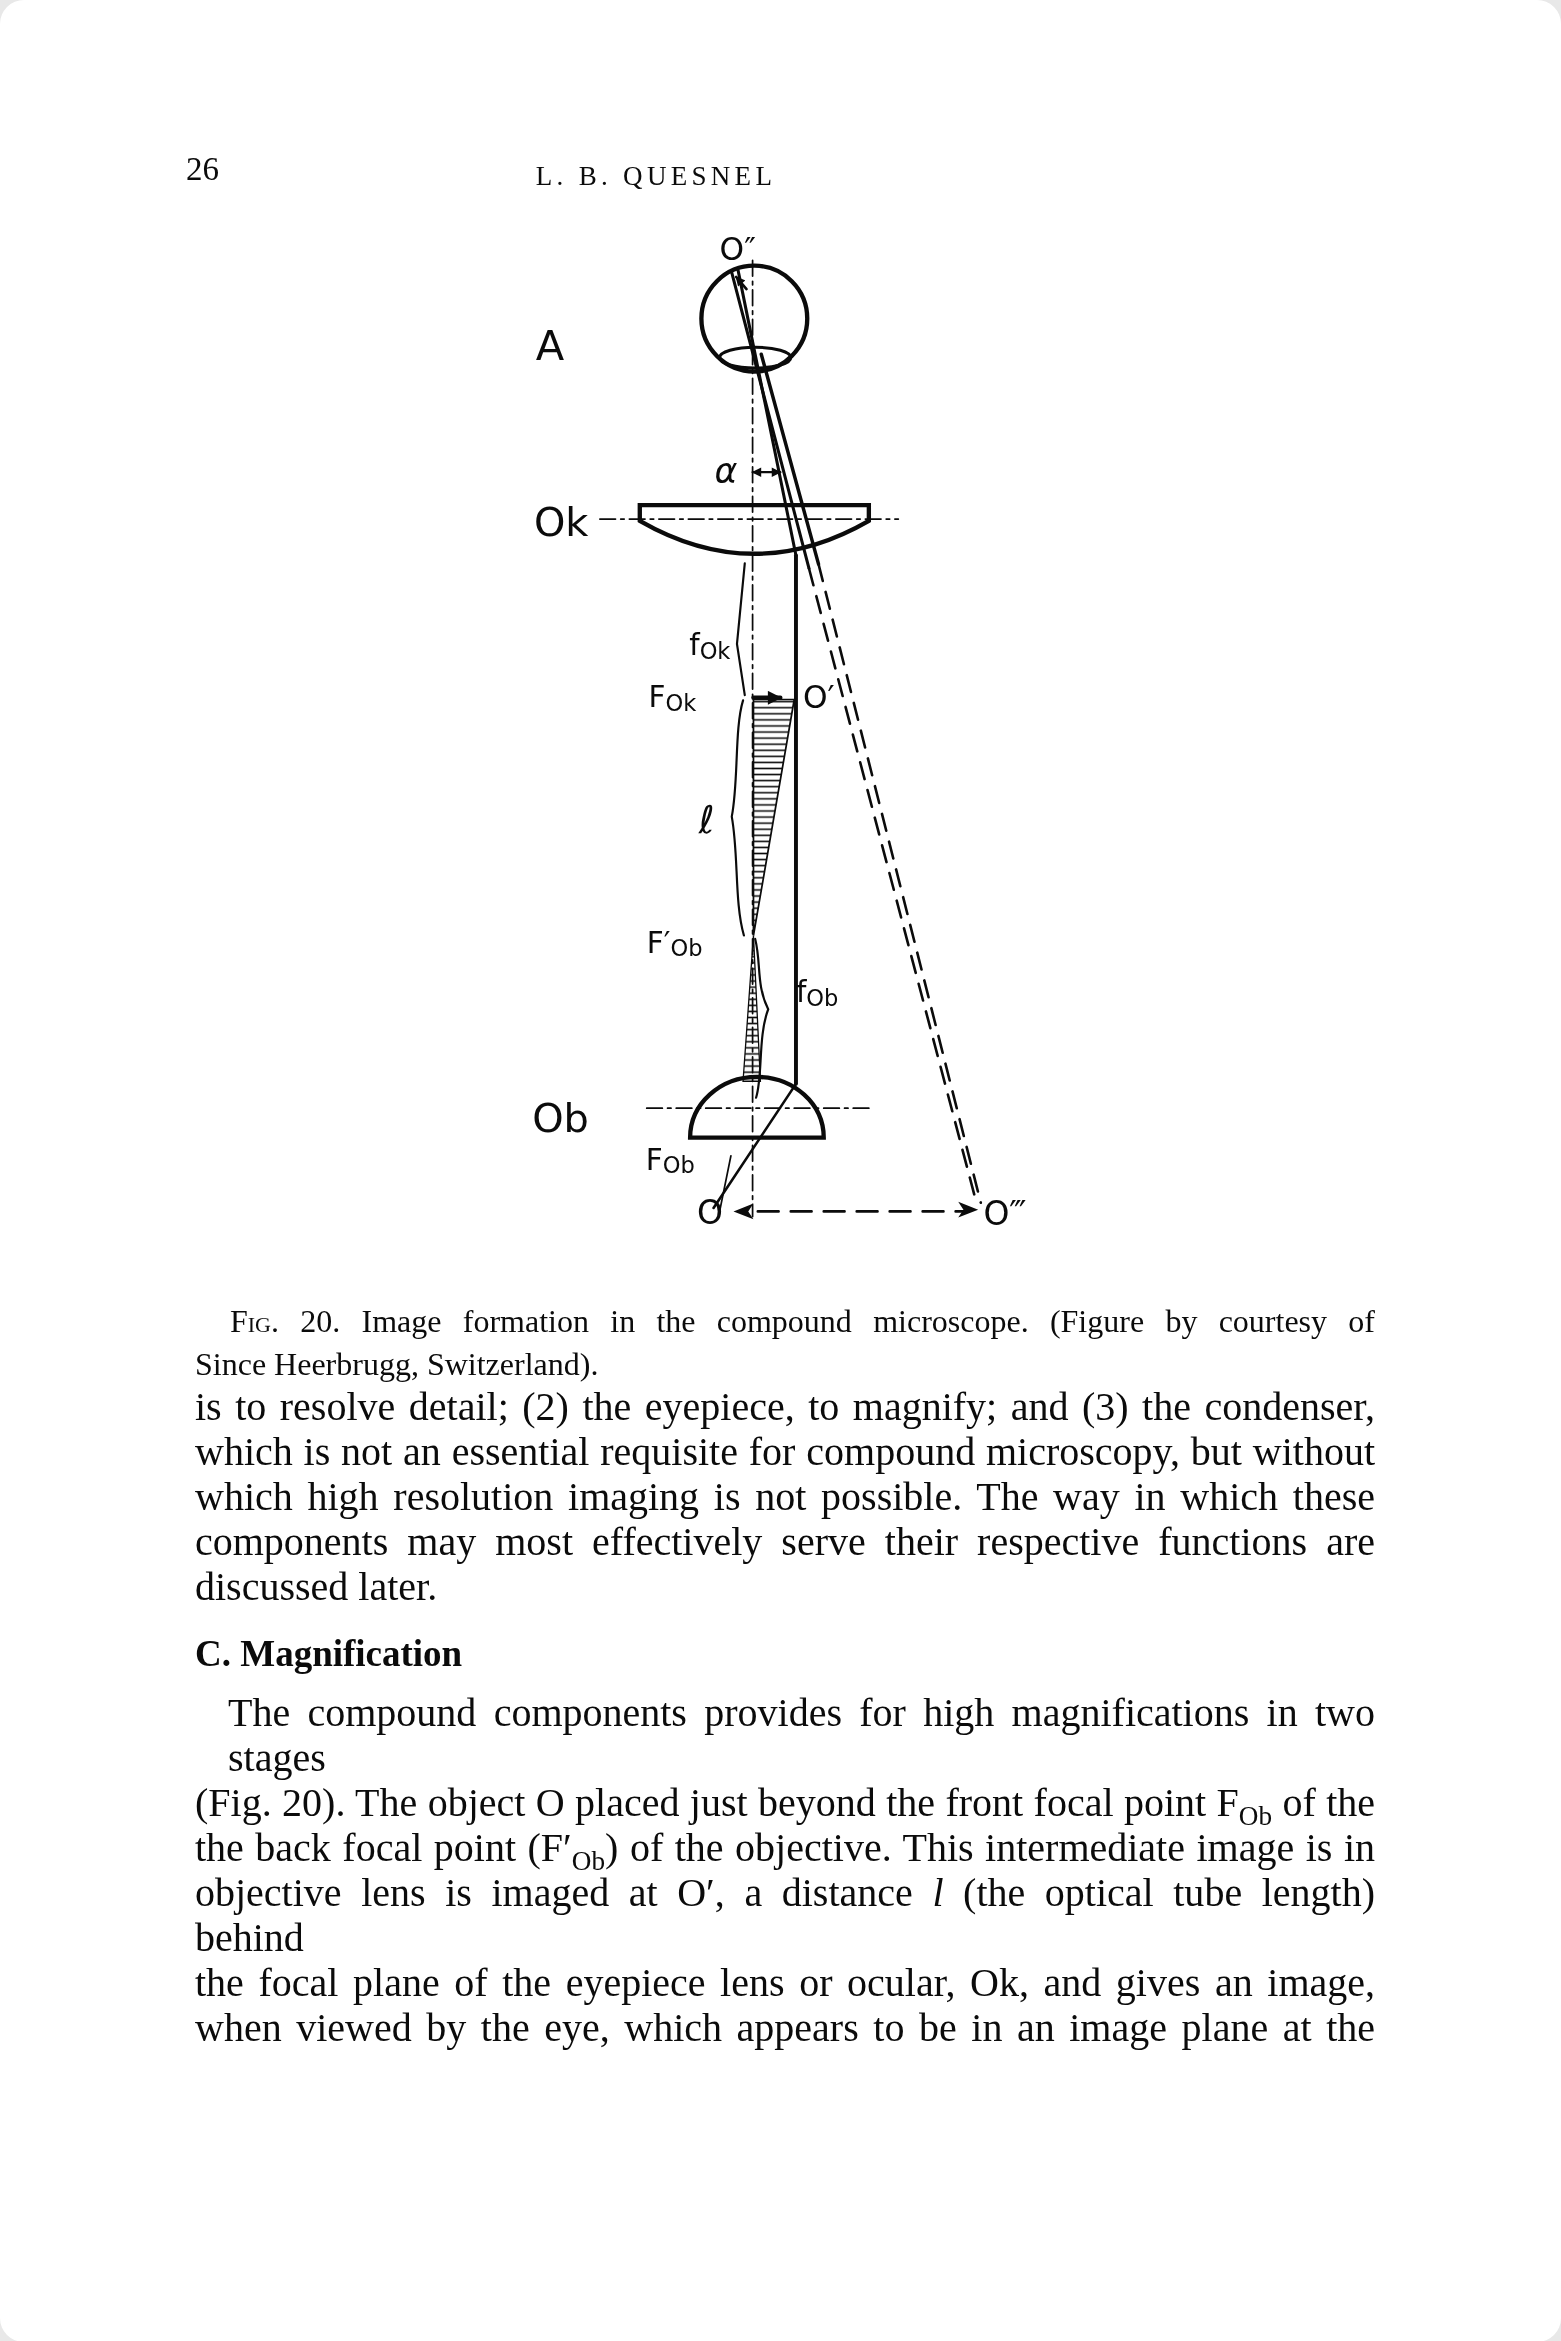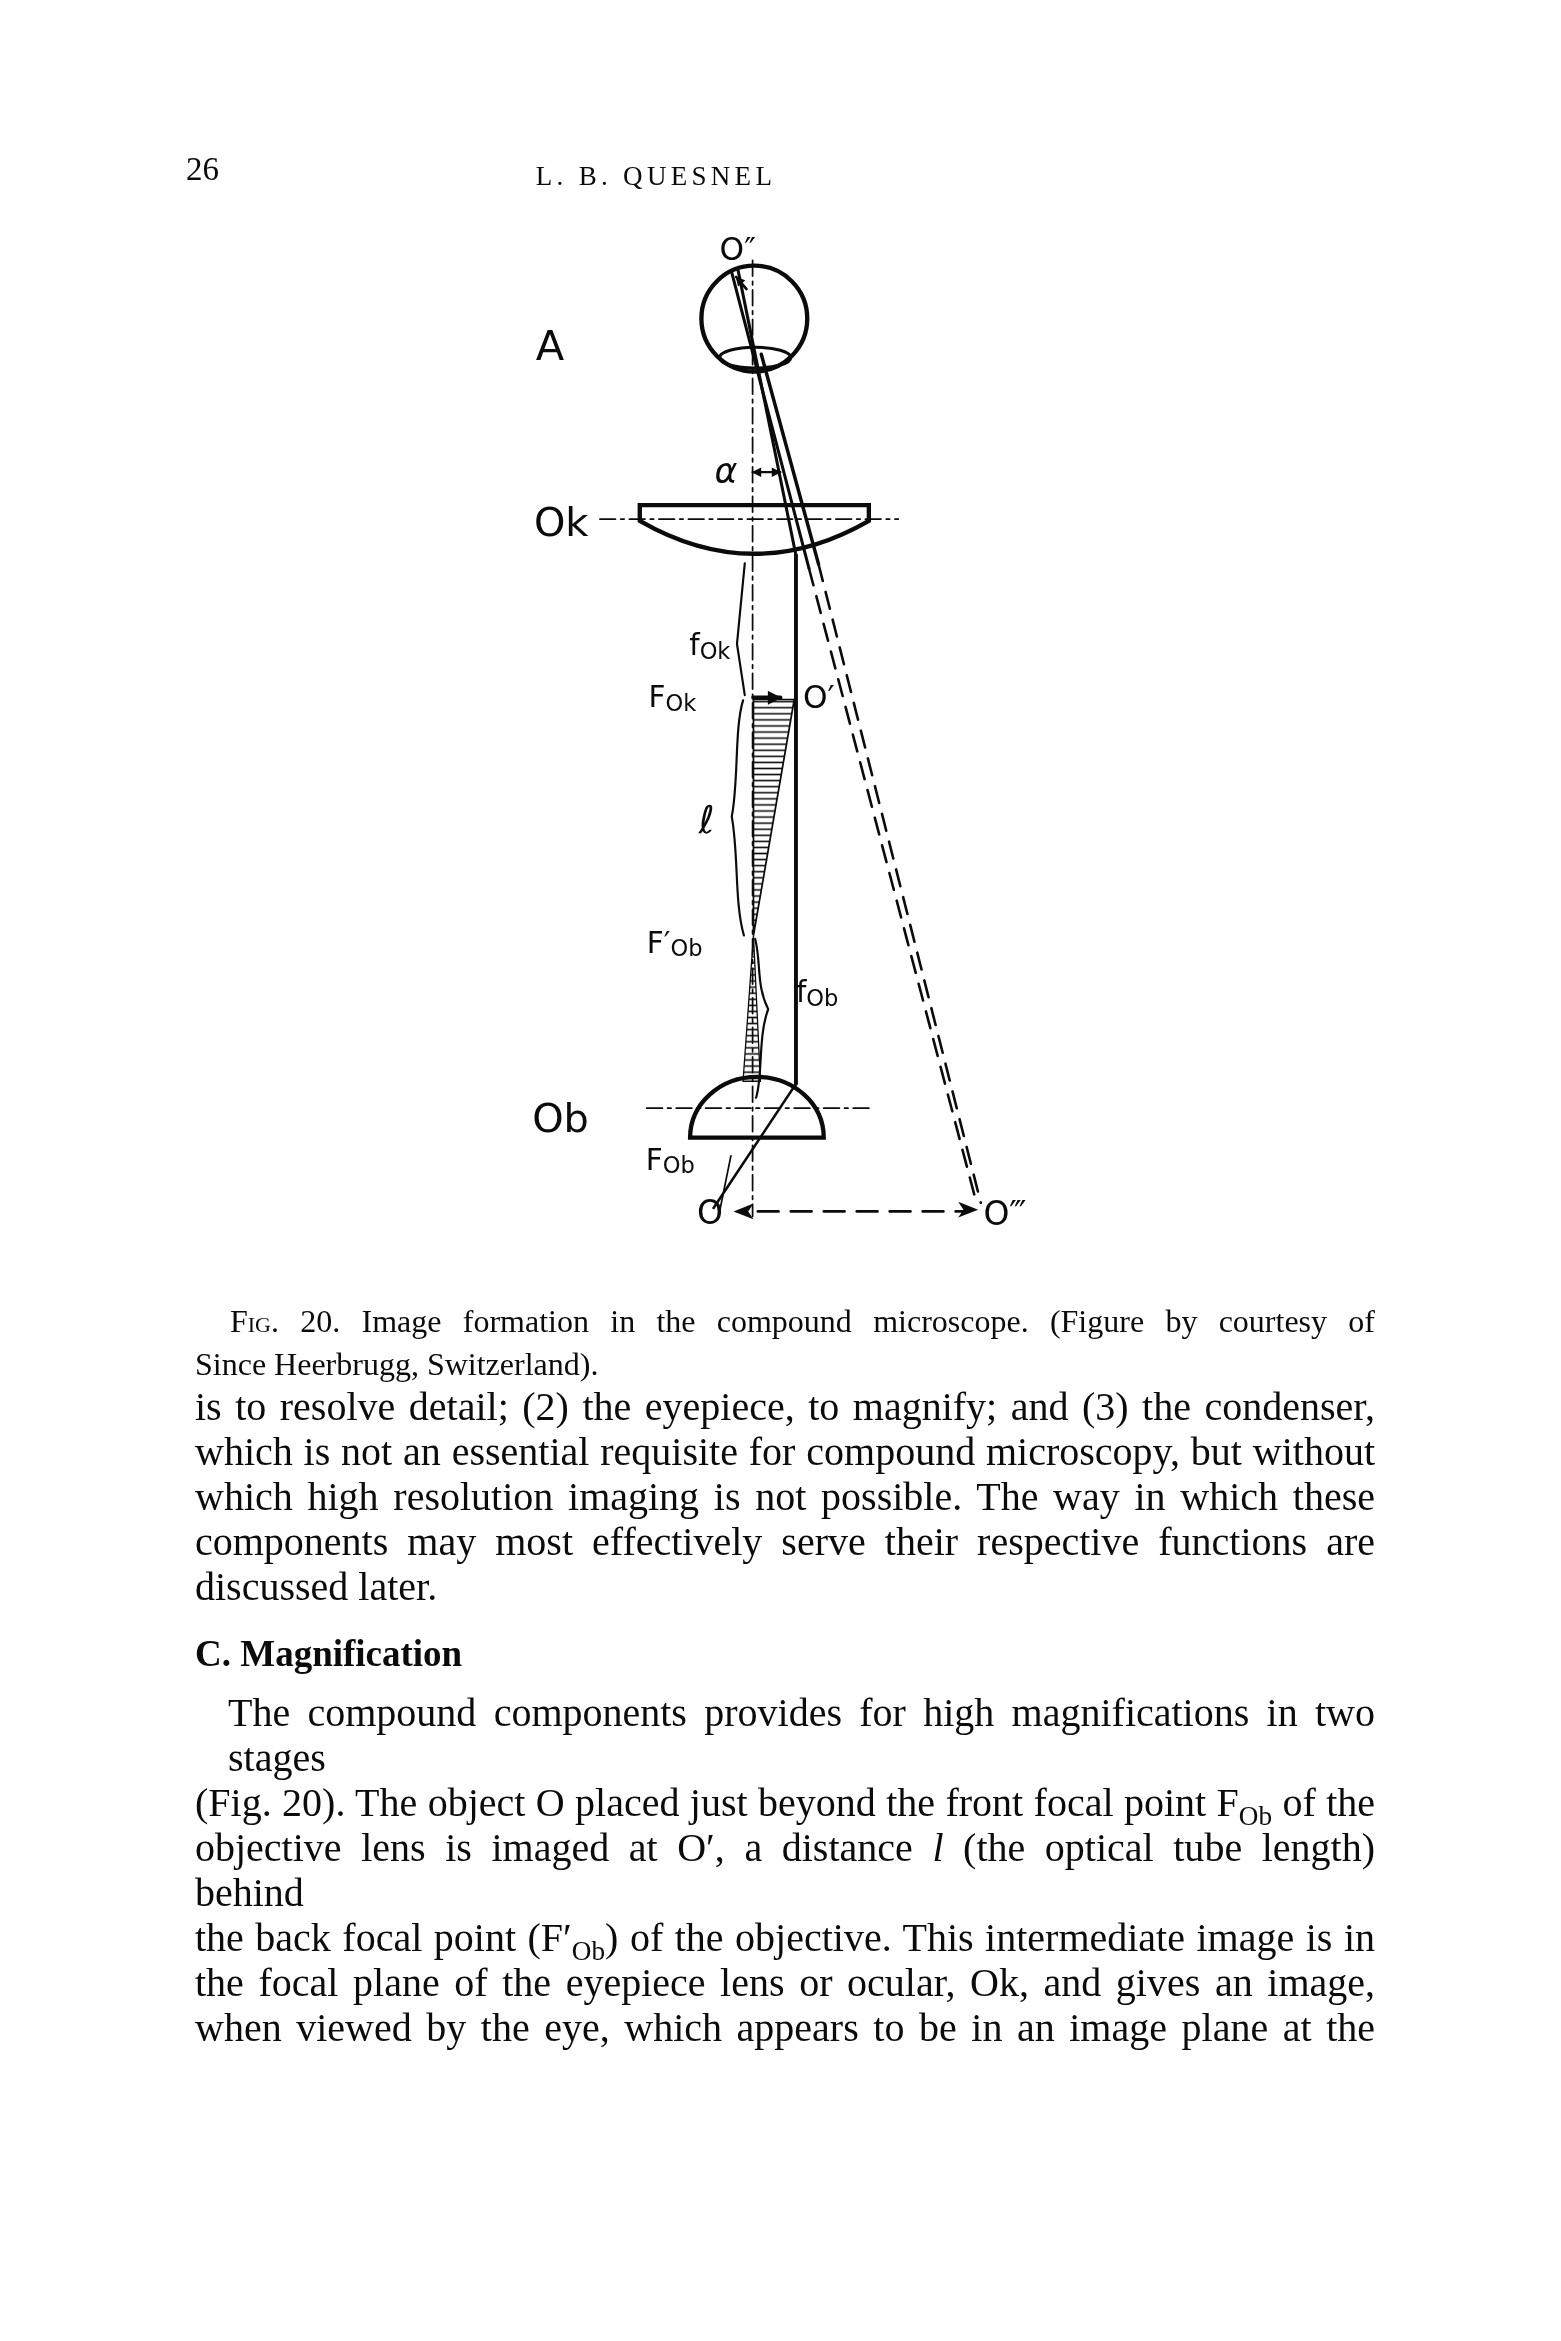--- a/index.html
+++ b/index.html
@@ -1,17 +1,17 @@
 <!DOCTYPE html>
 <html style="font-size:14px"><head>
 <meta charset="utf-8">
 <style>
   html,body{margin:0;padding:0;background:#e8e8e8;}
   .page{position:relative;width:1561px;height:2342px;background:#ffffff;color:#0b0b0b;
-        font-family:"Liberation Serif",serif;overflow:hidden;}
+        font-family:"Liberation Serif",serif;overflow:hidden;border-radius:24px;}
   .pagenum{position:absolute;left:186px;top:151px;font-size:33px;}
   .runhead{position:absolute;left:0;top:161px;width:1312px;text-align:center;
            font-size:27px;letter-spacing:4.3px;}
   .caption{position:absolute;left:195px;top:1300px;width:1180px;font-size:32px;line-height:43px;}
   .caption .l1{text-align:justify;text-align-last:justify;padding-left:35px;box-sizing:border-box;}
   .sc{font-variant:small-caps;}
   .para{position:absolute;left:195px;width:1180px;font-size:40px;line-height:45px;}
   .para div{text-align:justify;text-align-last:justify;box-sizing:border-box;}
   .para1{top:1384px;}
   .para1 div:last-child{text-align-last:left;}
@@ -110,20 +110,20 @@
       <div class="bline">which high resolution imaging is not possible. The way in which these</div>
       <div class="bline">components may most effectively serve their respective functions are</div>
       <div class="bline">discussed later.</div>
     </div>
 
   <div class="heading">C. Magnification</div>
 
   <div class="para para2">
       <div class="bline">The compound components provides for high magnifications in two stages</div>
       <div class="bline">(Fig. 20). The object O placed just beyond the front focal point F<sub>Ob</sub> of the</div>
+      <div class="bline">the back focal point (F′<sub>Ob</sub>) of the objective. This intermediate image is in</div>
       <div class="bline">objective lens is imaged at O′, a distance <i>l</i> (the optical tube length) behind</div>
-      <div class="bline">the back focal point (F′<sub>Ob</sub>) of the objective. This intermediate image is in</div>
       <div class="bline">the focal plane of the eyepiece lens or ocular, Ok, and gives an image,</div>
       <div class="bline">when viewed by the eye, which appears to be in an image plane at the</div>
     </div>
 
 </div>
 
 
 </body></html>

